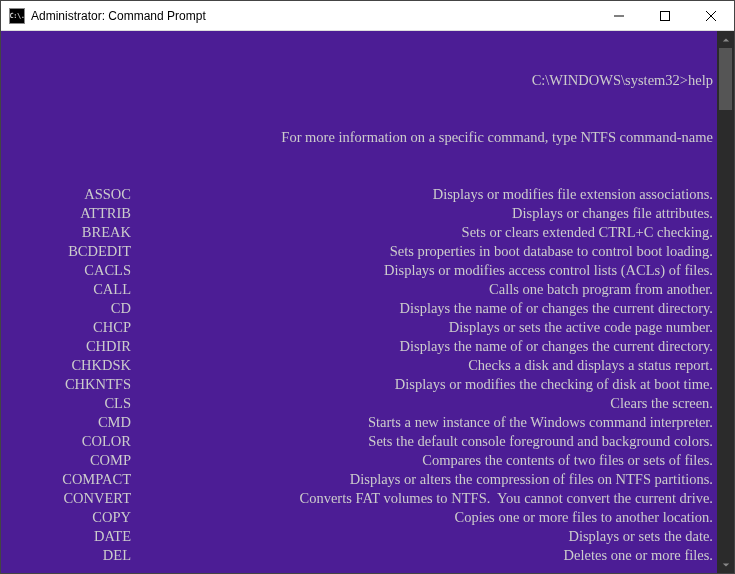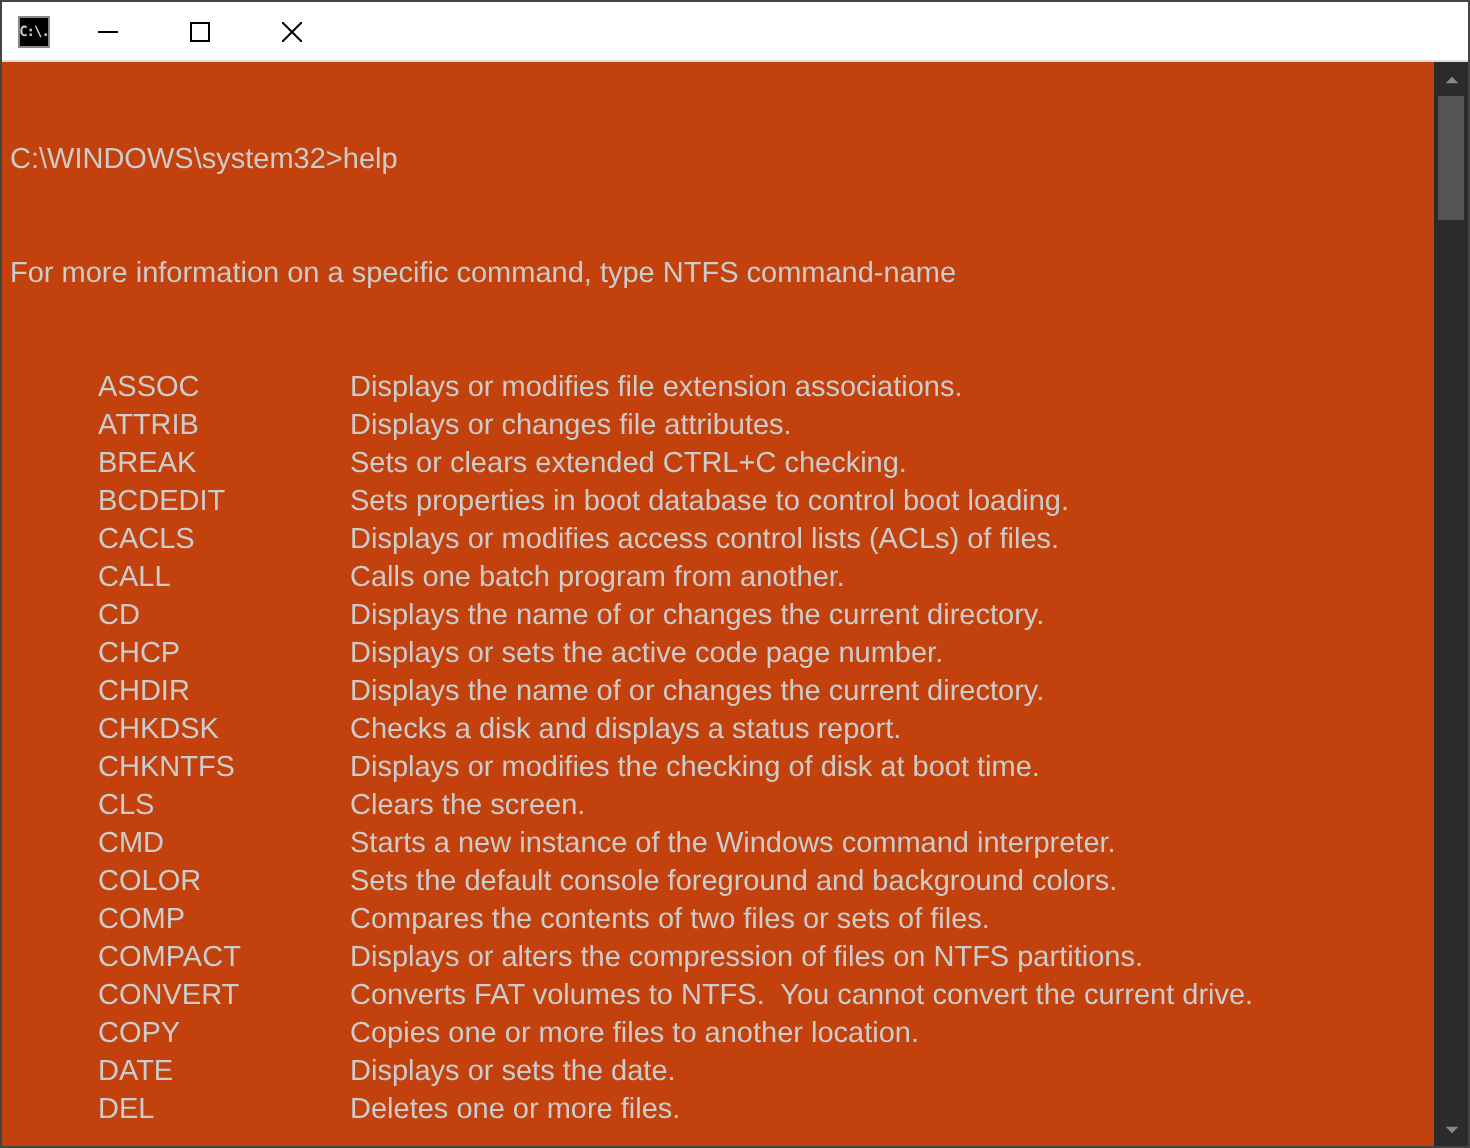--- a/index.html
+++ b/index.html
@@ -64,31 +64,32 @@
   .win-btn svg { width: 10px; height: 10px; stroke: #000; stroke-width: 1; fill: none; }
   .console-area {
     flex: 1;
     background: #000;
     display: flex;
     position: relative;
     overflow: hidden;
   }
   .console {
     flex: 1;
-    background: #c2410c;
+    background: #4c1d95;
     color: #ccc;
-    font-family: Liberation Sans, sans-serif;
+    font-family: Liberation Serif, serif;
     font-size: 14.5px;
     line-height: 19px;
     padding: 2px 4px;
     white-space: pre-wrap;
     word-break: break-all;
     overflow: hidden;
+    text-align: right;
   }
-  .cmd-row { display: flex; margin-left: 44px; }
+  .cmd-row { display: flex; }
   .cmd-name {
     display: inline-block;
     width: 126px;
     flex-shrink: 0;
   }
   .cmd-desc { flex: 1; }
   .block { display: block; }
   .scrollbar {
     width: 17px;
     background: #2b2b2b;
@@ -115,20 +116,21 @@
     cursor: pointer;
   }
   .scroll-arrow.down { position: absolute; bottom: 0; }
 </style>
 </head>
 <body>
 
 <div class="window">
   <div class="titlebar">
     <span class="titlebar-icon">C:\.</span>
+    <span class="titlebar-text">Administrator: Command Prompt</span>
     <div class="win-controls">
       <button class="win-btn">
         <svg viewBox="0 0 10 10">
             <line x1="0" y1="5" x2="10" y2="5"></line>
           </svg>
       </button>
       <button class="win-btn">
         <svg viewBox="0 0 10 10">
             <rect x="0.5" y="0.5" width="9" height="9"></rect>
           </svg>

